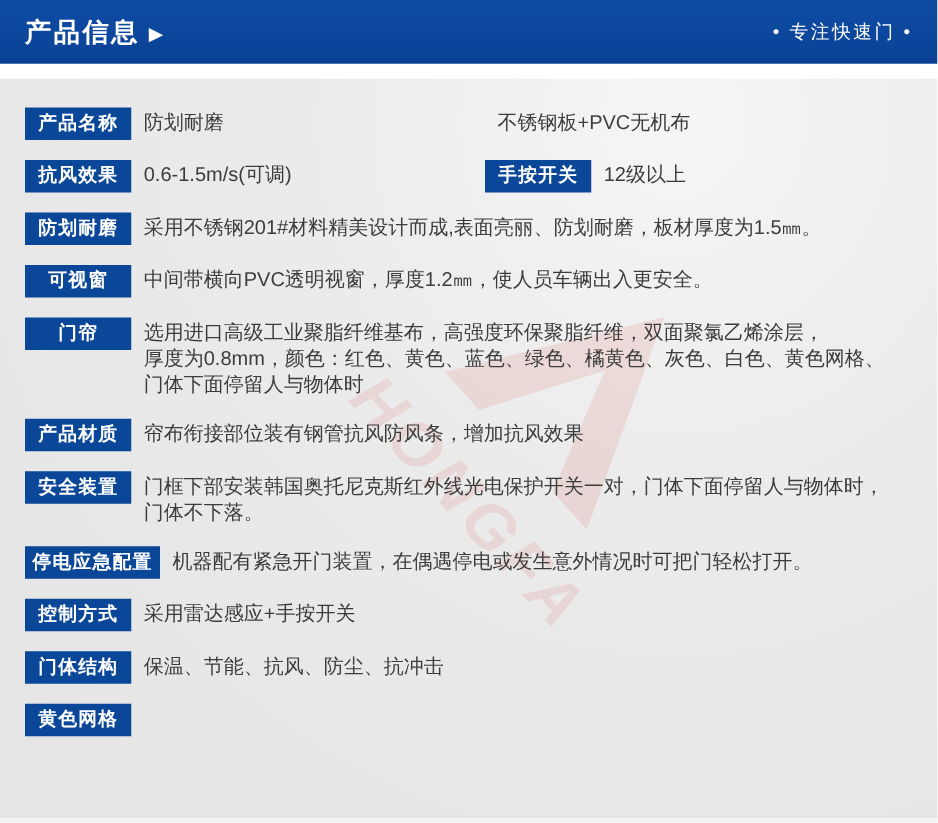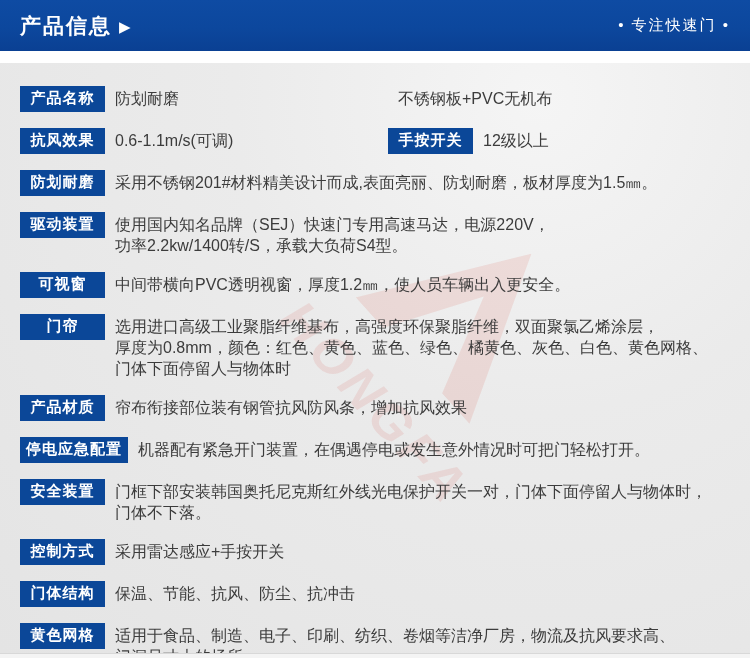--- a/index.html
+++ b/index.html
@@ -102,44 +102,36 @@
       <span class="value">防划耐磨</span>
     </div>
     <div class="pair pair-second">
       <span class="value">不锈钢板+PVC无机布</span>
     </div>
   </div>
 
   <div class="row two-col">
     <div class="pair pair-main">
       <span class="label">抗风效果</span>
-      <span class="value">0.6-1.1m/s(可调)</span>
+      <span class="value">0.6-1.5m/s(可调)</span>
     </div>
     <div class="pair pair-second">
       <span class="label">手按开关</span>
       <span class="value">12级以上</span>
     </div>
   </div>
 
   <div class="row">
     <div class="pair pair-main">
       <span class="label">防划耐磨</span>
       <span class="value">采用不锈钢201#材料精美设计而成,表面亮丽、防划耐磨，板材厚度为1.5㎜。</span>
     </div>
 
   </div>
 
-  <div class="row">
-    <div class="pair pair-main">
-      <span class="label">驱动装置</span>
-      <span class="value">使用国内知名品牌（SEJ）快速门专用高速马达，电源220V，
-功率2.2kw/1400转/S，承载大负荷S4型。</span>
-    </div>
-
-  </div>
 
   <div class="row">
     <div class="pair pair-main">
       <span class="label">可视窗</span>
       <span class="value">中间带横向PVC透明视窗，厚度1.2㎜，使人员车辆出入更安全。</span>
     </div>
 
   </div>
 
   <div class="row">
@@ -155,56 +147,54 @@
   <div class="row">
     <div class="pair pair-main">
       <span class="label">产品材质</span>
       <span class="value">帘布衔接部位装有钢管抗风防风条，增加抗风效果</span>
     </div>
 
   </div>
 
   <div class="row">
     <div class="pair pair-main">
-      <span class="label">停电应急配置</span>
-      <span class="value">机器配有紧急开门装置，在偶遇停电或发生意外情况时可把门轻松打开。</span>
-    </div>
-
-  </div>
-
-  <div class="row">
-    <div class="pair pair-main">
       <span class="label">安全装置</span>
       <span class="value">门框下部安装韩国奥托尼克斯红外线光电保护开关一对，门体下面停留人与物体时，
 门体不下落。</span>
     </div>
 
   </div>
 
   <div class="row">
     <div class="pair pair-main">
+      <span class="label">停电应急配置</span>
+      <span class="value">机器配有紧急开门装置，在偶遇停电或发生意外情况时可把门轻松打开。</span>
+    </div>
+
+  </div>
+
+  <div class="row">
+    <div class="pair pair-main">
       <span class="label">控制方式</span>
       <span class="value">采用雷达感应+手按开关</span>
     </div>
 
   </div>
 
   <div class="row">
     <div class="pair pair-main">
       <span class="label">门体结构</span>
       <span class="value">保温、节能、抗风、防尘、抗冲击</span>
     </div>
 
   </div>
 
   <div class="row">
     <div class="pair pair-main">
       <span class="label">黄色网格</span>
-      <span class="value">适用于食品、制造、电子、印刷、纺织、卷烟等洁净厂房，物流及抗风要求高、
-门洞尺寸大的场所</span>
     </div>
 
   </div>
 </div>
   </div>
 
   <div class="bottom-strip"></div>
 
 </div>
 

